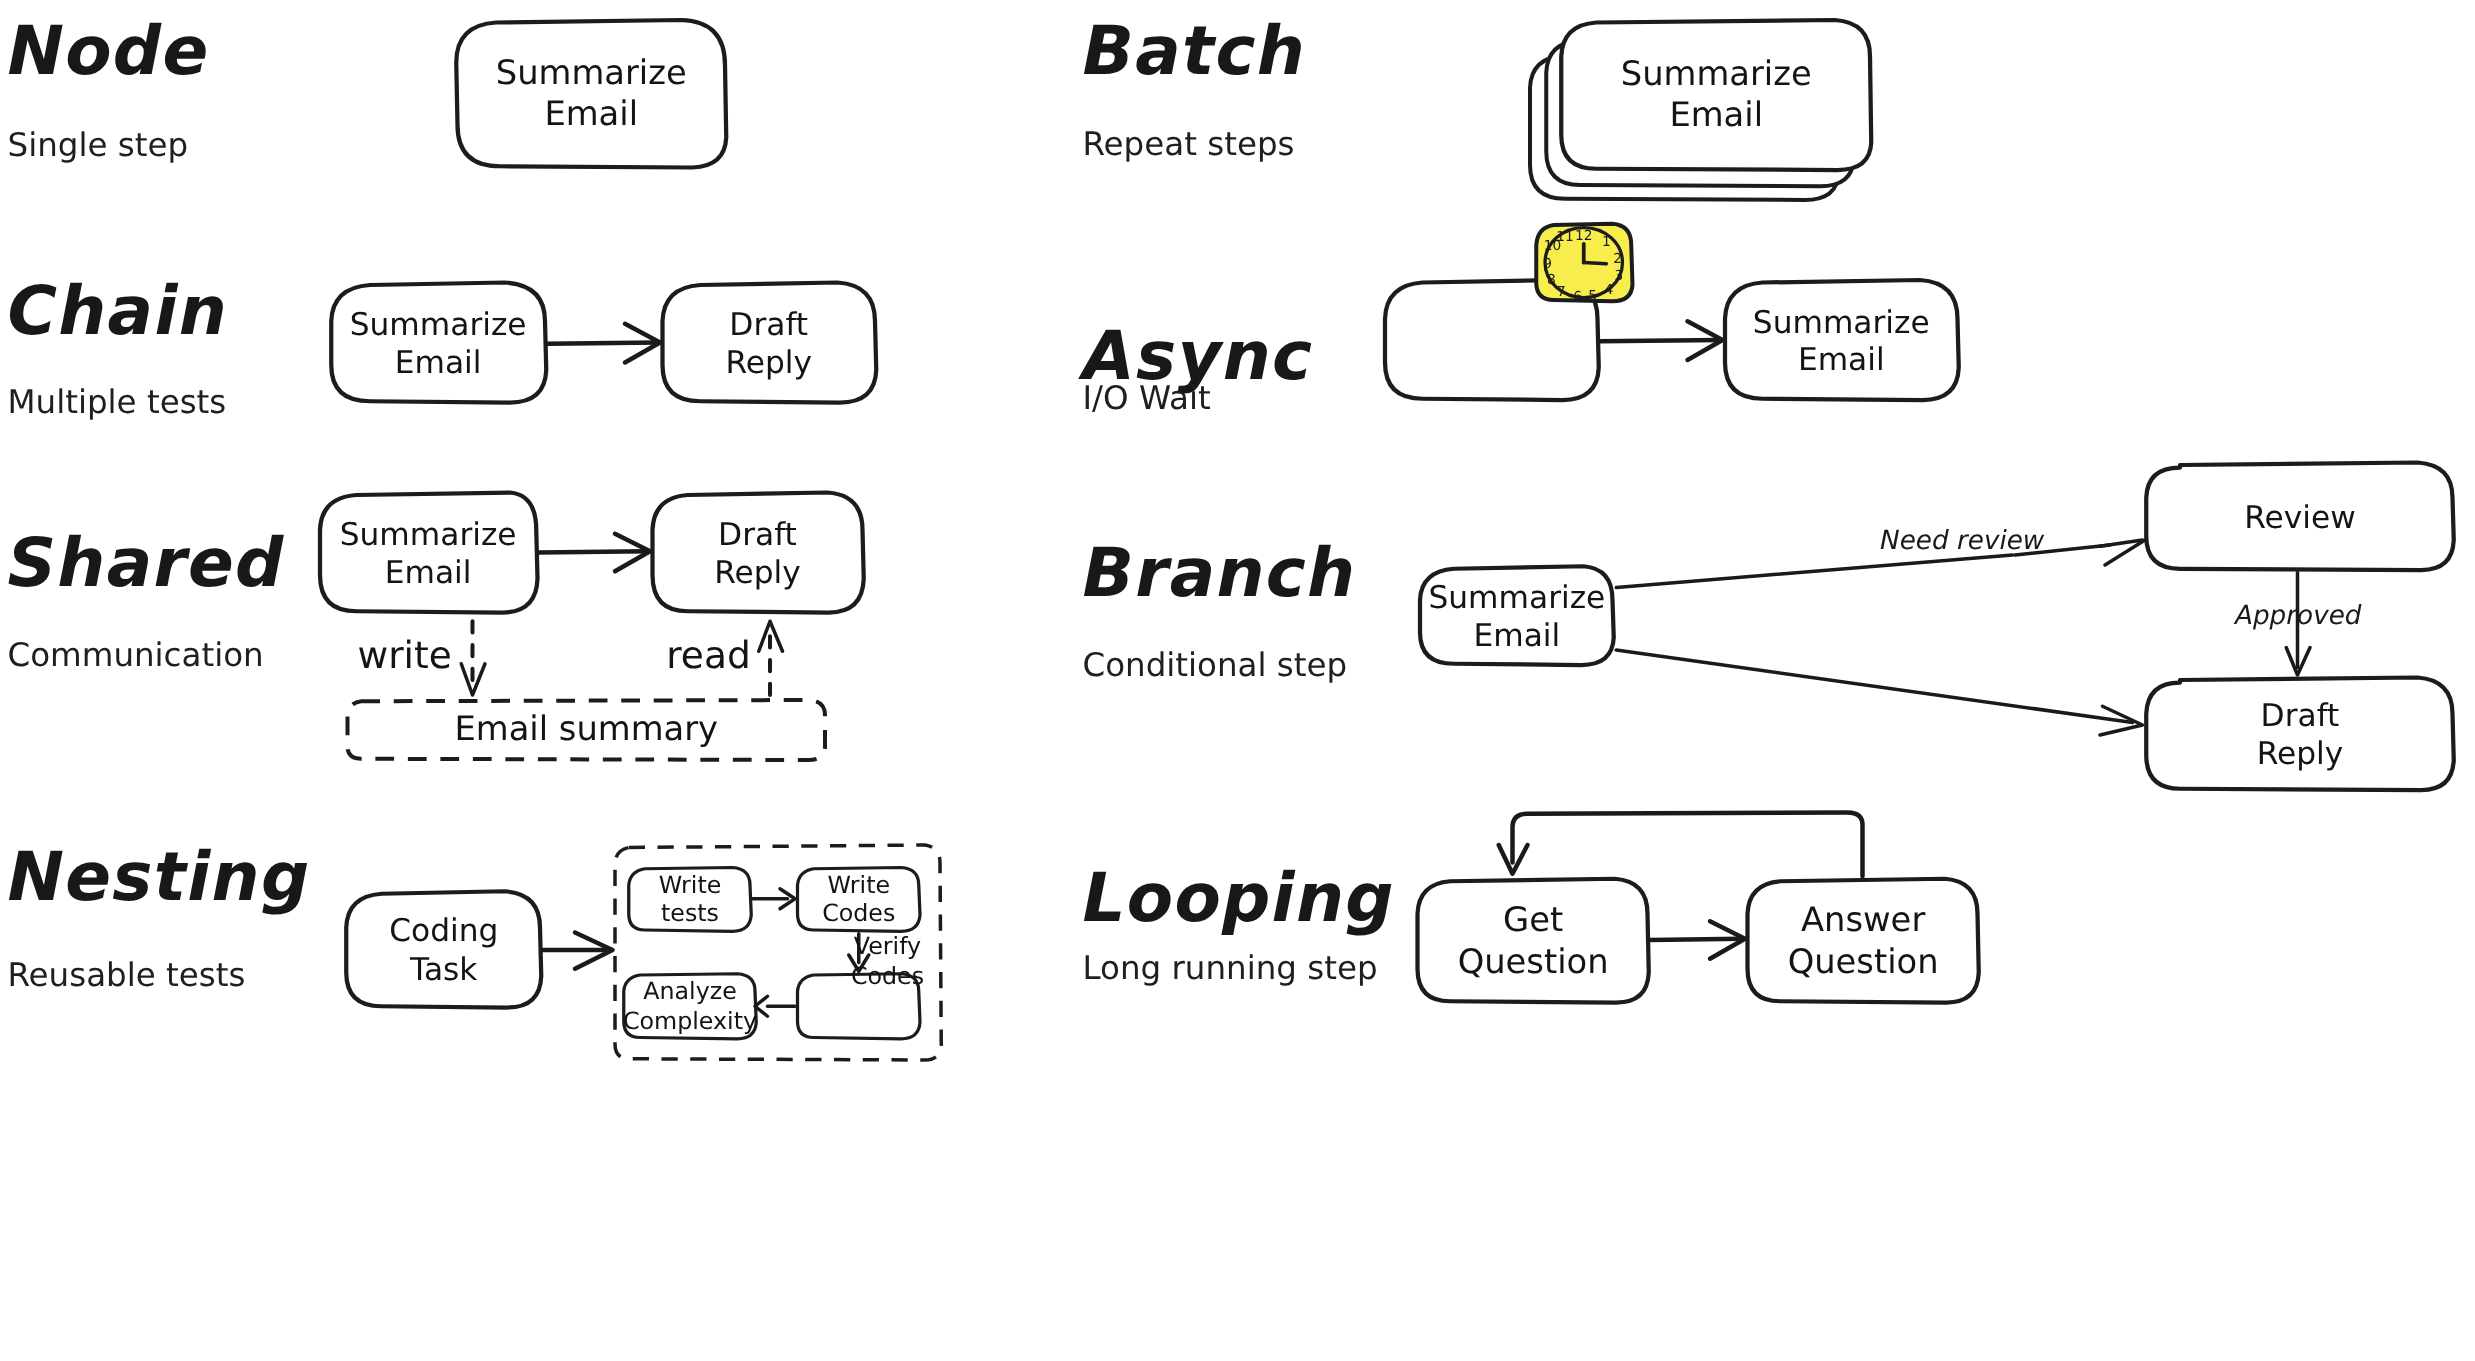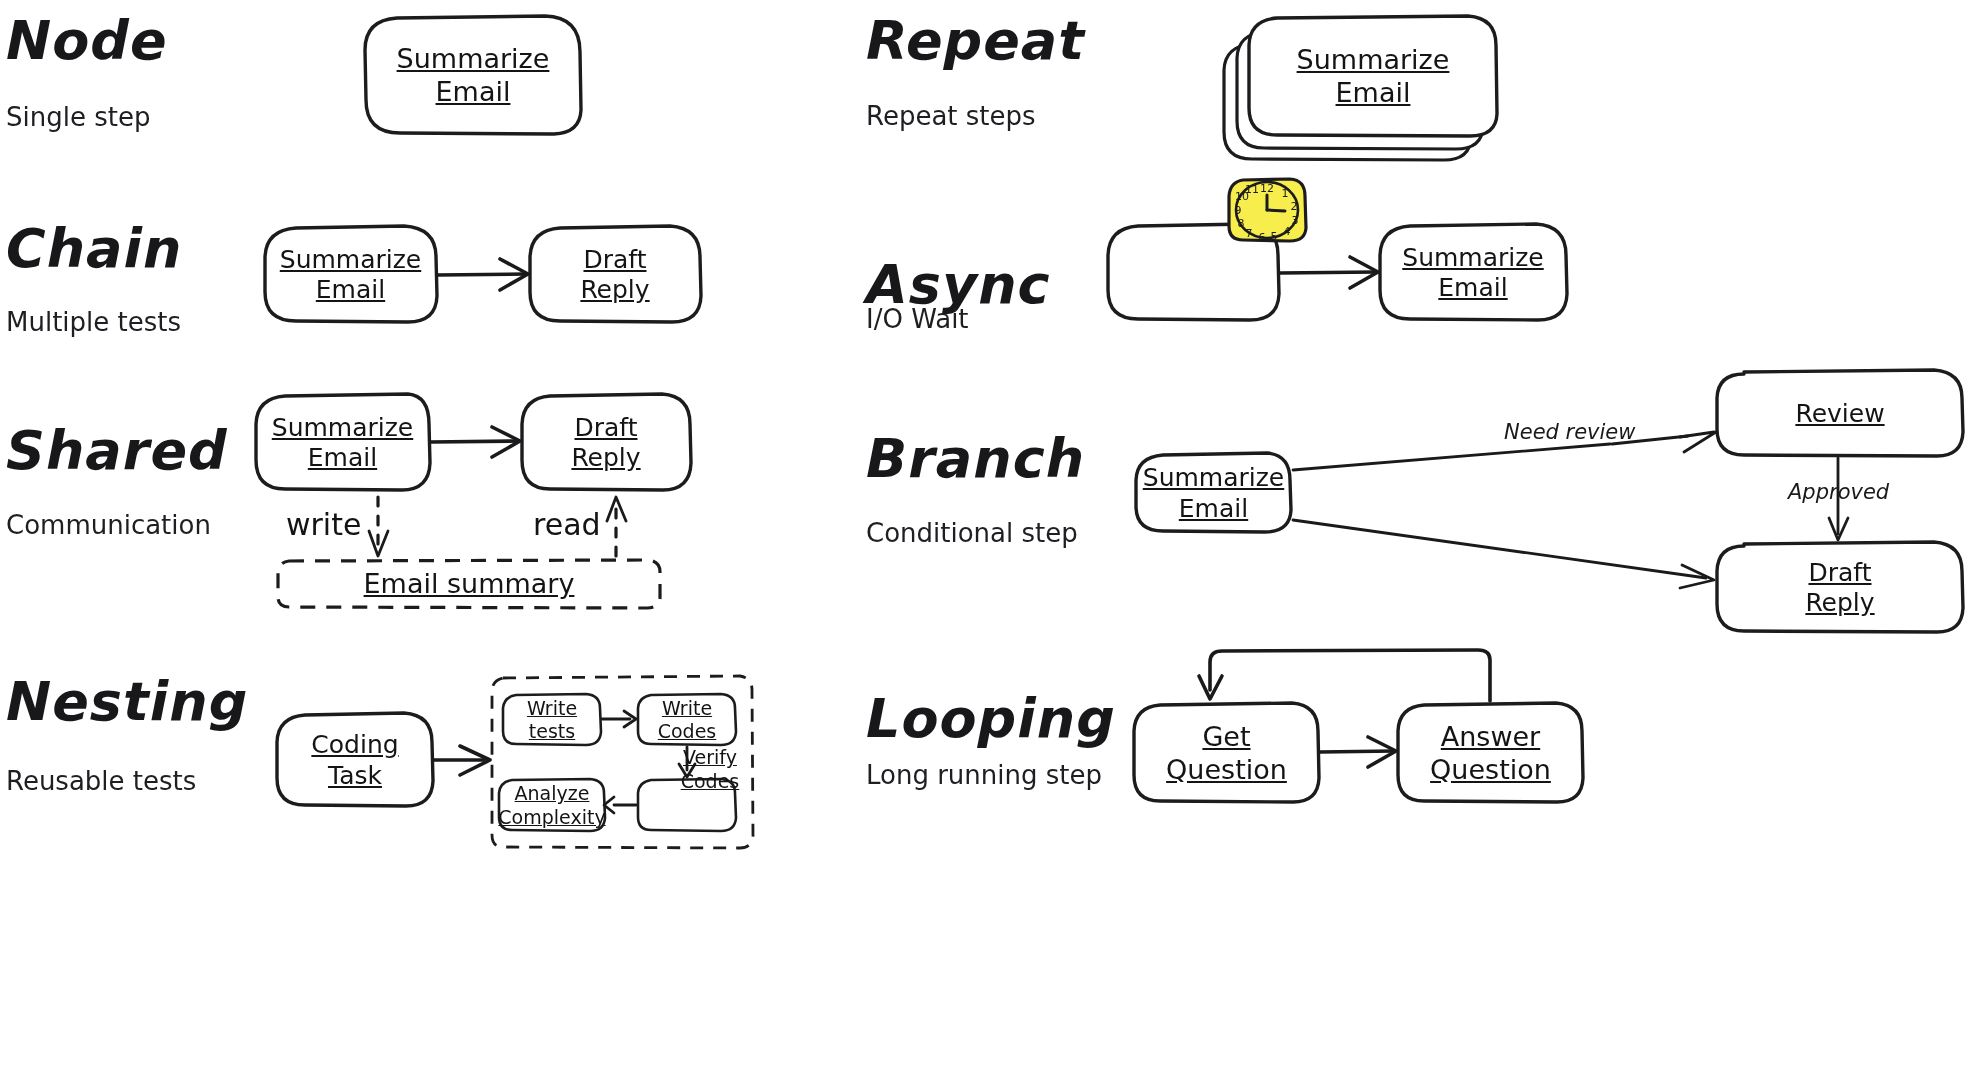--- a/index.html
+++ b/index.html
@@ -25,34 +25,34 @@
   .link-dash{fill:none;stroke:#1a1a1c;stroke-width:3.2;stroke-linecap:round;
              stroke-dasharray:9 10;}
   .ahead{fill:none;stroke:#1a1a1c;stroke-width:3.6;stroke-linecap:round;stroke-linejoin:round;}
   .ahead-thin{fill:none;stroke:#1a1a1c;stroke-width:2.8;stroke-linecap:round;stroke-linejoin:round;}
   .clockface{fill:#f7ee4e;stroke:#1c1c1e;stroke-width:3.2;stroke-linejoin:round;}
   .clockring{fill:none;stroke:#1c1c1e;stroke-width:2.6;}
   .clockhand{fill:none;stroke:#1c1c1e;stroke-width:3;stroke-linecap:round;}
   .clocknum{font-size:11px;fill:#1c1c1e;text-anchor:middle;dominant-baseline:middle;
             font-family:"DejaVu Sans","Liberation Sans",sans-serif;}
   .nodelabel{position:absolute;display:flex;align-items:center;justify-content:center;
-             text-align:center;color:#141417;line-height:1.22;white-space:pre-line;text-decoration:underline;}
+             text-align:center;color:#141417;line-height:1.22;white-space:pre-line;}
   .n-lg{font-size:27px;}
   .n-md{font-size:25px;}
   .n-sm{font-size:19px;}
 </style>
 </head>
 <body>
 
 <div id="stage">
 
   <div class="title" style="left:6px;top:14px;">Node</div>
   <div class="subtitle" style="left:6px;top:104px;">Single step</div>
 
-  <div class="title" style="left:866px;top:14px;">Repeat</div>
+  <div class="title" style="left:866px;top:14px;">Batch</div>
   <div class="subtitle" style="left:866px;top:103px;">Repeat steps</div>
 
   <div class="title" style="left:6px;top:222px;">Chain</div>
   <div class="subtitle" style="left:6px;top:309px;">Multiple tests</div>
 
   <div class="title" style="left:866px;top:218px;margin-top:40px;">Async</div>
   <div class="subtitle" style="left:866px;top:306px;">I/O Wait</div>
 
   <div class="title" style="left:6px;top:424px;">Shared</div>
   <div class="subtitle" style="left:6px;top:512px;">Communication</div>

